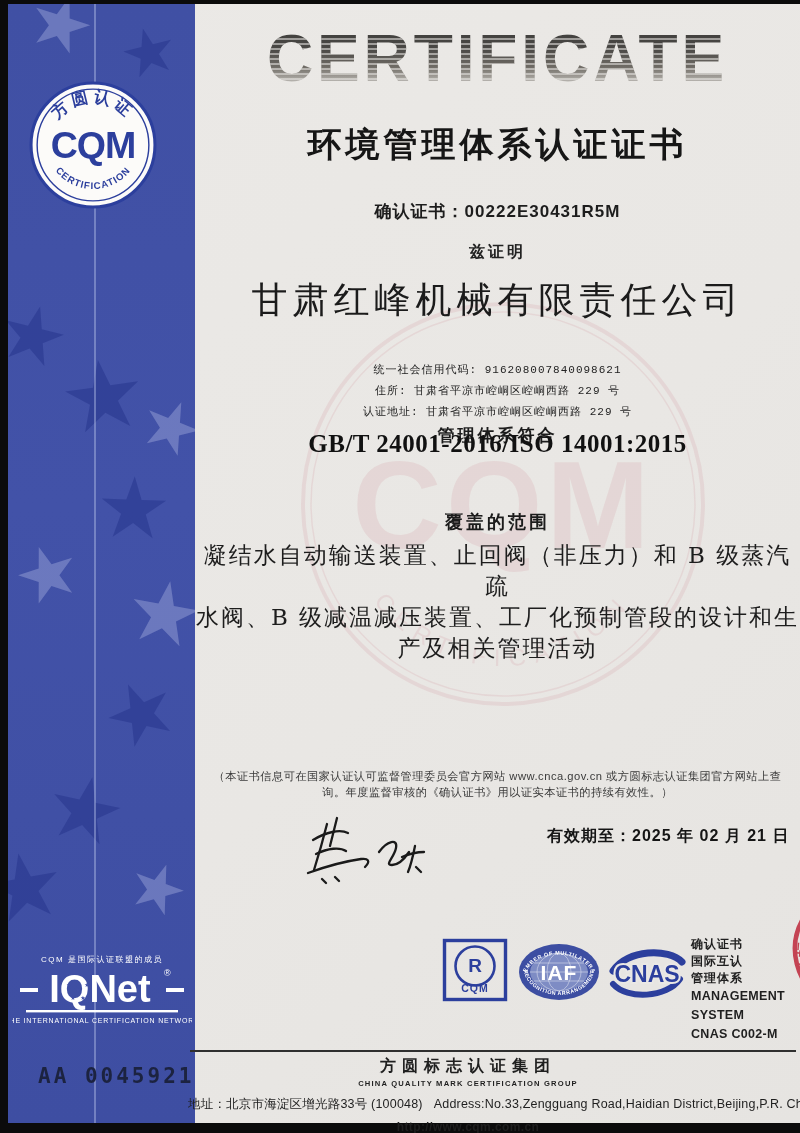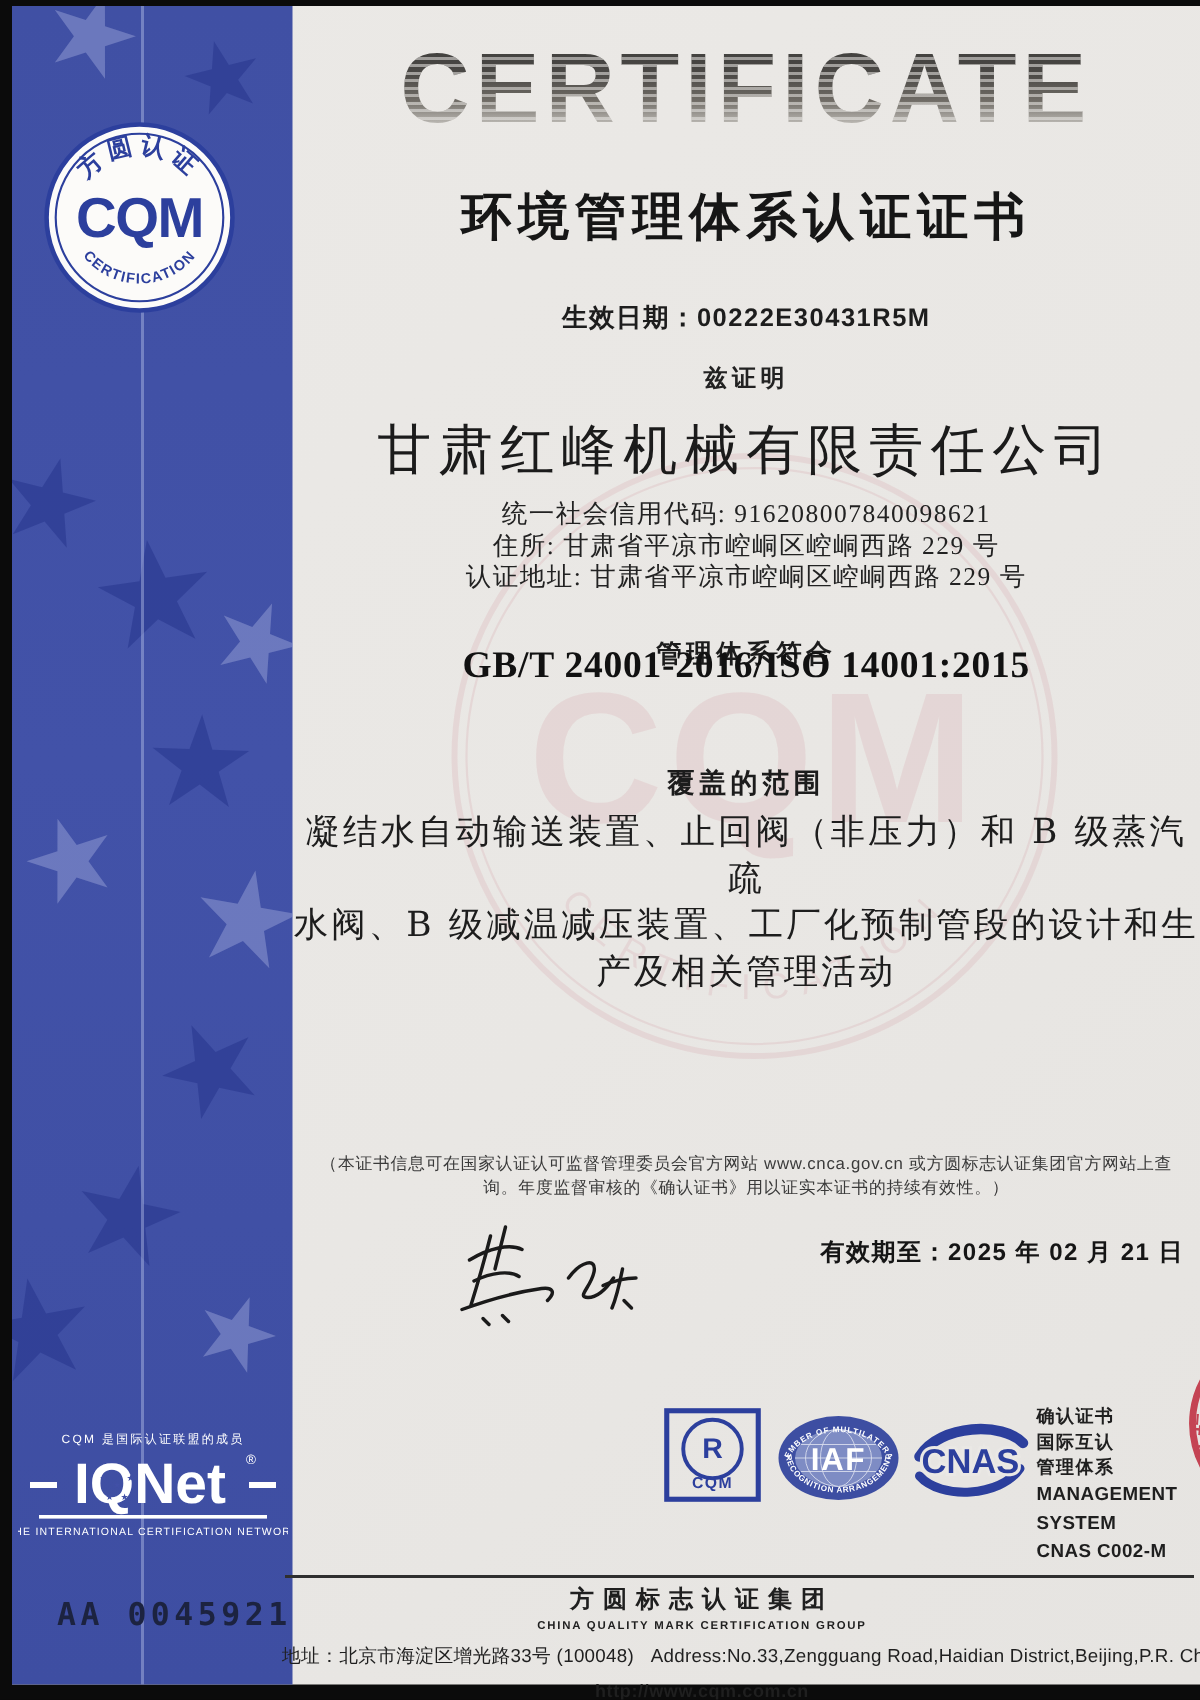--- a/index.html
+++ b/index.html
@@ -48,22 +48,22 @@
       linear-gradient(180deg,#3c3b39 0%,#4a4845 38%,#706c66 62%,rgba(140,136,128,0.38) 85%,rgba(150,146,138,0.10) 100%);
     -webkit-background-clip:text;background-clip:text;color:transparent;
     transform:scaleX(0.97);
   }
   .doc-title{top:118px;font-size:34px;font-weight:bold;letter-spacing:4px;color:#161616;}
   .cert-no{top:196px;font-size:17px;font-weight:bold;color:#1d1d1d;letter-spacing:1px;}
   .hereby{top:238px;font-size:16px;font-weight:bold;letter-spacing:3px;color:#222;
     font-family:"Liberation Serif",serif;}
   .company{top:272px;font-size:36px;letter-spacing:5px;color:#1b1b1b;
     font-family:"DejaVu Serif","Liberation Serif",serif;}
-  .info{top:328px;font-size:17px;line-height:21px;color:#222;letter-spacing:1px;
-    font-family:Liberation Serif, serif;}
+  .info{top:356px;font-size:11px;line-height:21px;color:#222;letter-spacing:1px;
+    font-family:Liberation Mono, monospace;}
   .conform{top:404px;font-size:17px;font-weight:bold;letter-spacing:3px;color:#1c1c1c;margin-top:16px;}
   .standard{top:426px;font-size:25px;font-weight:bold;letter-spacing:0.5px;color:#111;
     font-family:"Liberation Serif",serif;}
   .scope-title{top:506px;font-size:18px;font-weight:bold;letter-spacing:3px;color:#1c1c1c;}
   .scope{top:536px;font-size:23px;line-height:31px;letter-spacing:2px;color:#1d1d1d;
     font-family:"DejaVu Serif","Liberation Serif",serif;}
   .note{top:764px;font-size:11.2px;line-height:16px;color:#3a3a3a;letter-spacing:0.5px;}
   .dates{
     position:absolute;left:352px;top:818px;font-size:16px;font-weight:bold;color:#151515;
     line-height:28px;letter-spacing:1px;text-align:left;
@@ -151,21 +151,21 @@
     </text>
   </svg>
 
   <div class="content">
 
     <div class="c cert-word">CERTIFICATE</div>
 
     <div class="c doc-title">环境管理体系认证证书</div>
 
     <div class="c cert-no">
-      <span>生效日期：</span><span>00222E30431R5M</span>
+      <span>确认证书：</span><span>00222E30431R5M</span>
     </div>
 
     <div class="c hereby">兹证明</div>
 
     <div class="c company">甘肃红峰机械有限责任公司</div>
 
     <div class="c info">
       <div>统一社会信用代码: 916208007840098621</div>
       <div>住所: 甘肃省平凉市崆峒区崆峒西路 229 号</div>
       <div>认证地址: 甘肃省平凉市崆峒区崆峒西路 229 号</div>

